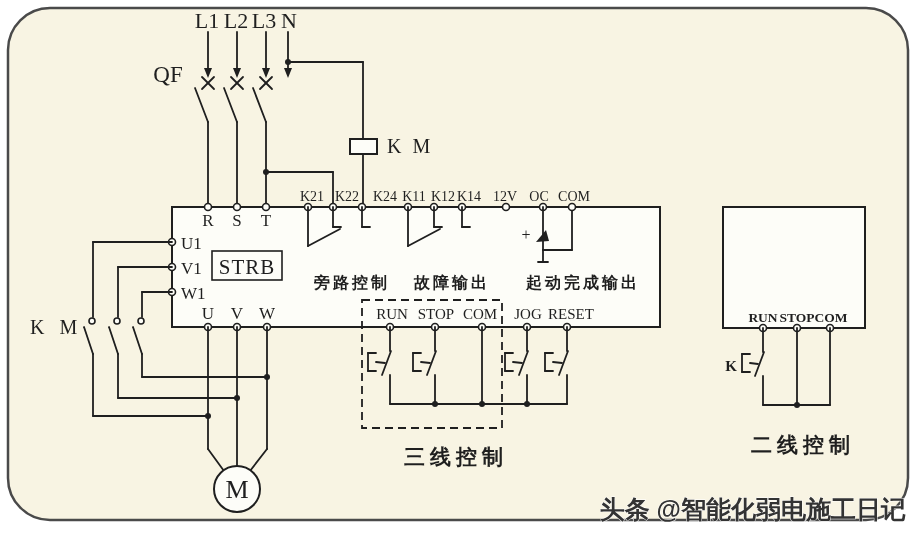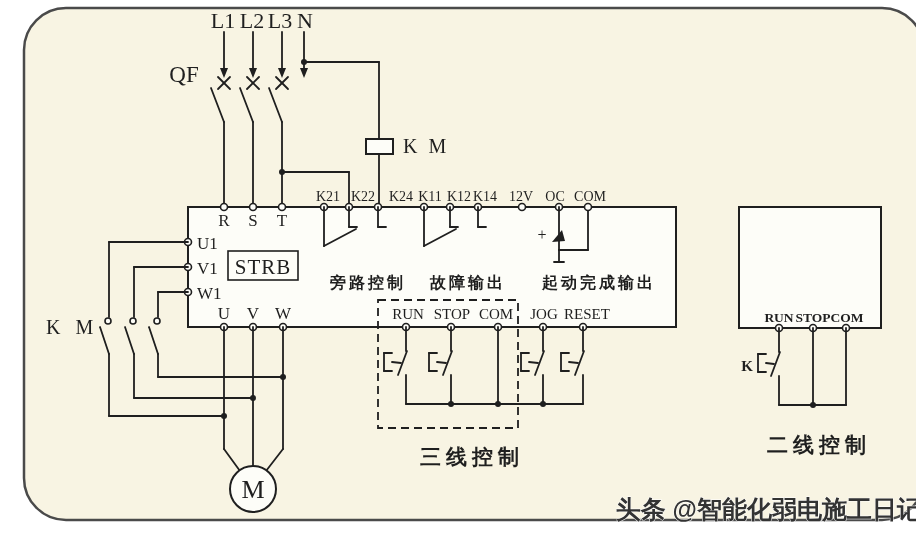--- a/index.html
+++ b/index.html
@@ -5,21 +5,21 @@
   :root{
     --ink:#1f1f1f;
     --canvas:#f8f4e3;
     --panel:#fdfdf8;
     --border:#4a4a4a;
     --page:#ffffff;
     --watermark:#333333;
   }
   html,body{margin:0;padding:0;background:var(--page);}
   .stage{position:relative;width:752px;height:534px;background:var(--page);
-         font-family:"Liberation Serif","DejaVu Serif",serif;margin-left:16px;}
+         font-family:"Liberation Serif","DejaVu Serif",serif;}
   svg{display:block;}
   .wire{stroke:var(--ink);stroke-width:1.8;fill:none;stroke-linecap:round;}
   .dot{fill:var(--ink);stroke:none;}
   .term{fill:var(--panel);stroke:var(--ink);stroke-width:1.6;}
   .boxfill{fill:var(--panel);stroke:var(--ink);stroke-width:2;}
   .dashed{fill:none;stroke:var(--ink);stroke-width:1.8;stroke-dasharray:8 5;}
   text{fill:var(--ink);}
   .lbl{font-family:"Liberation Serif","DejaVu Serif",serif;}
   .bold{font-weight:bold;}
   .cjk{font-family:"Liberation Serif","DejaVu Serif",serif;font-weight:bold;}

